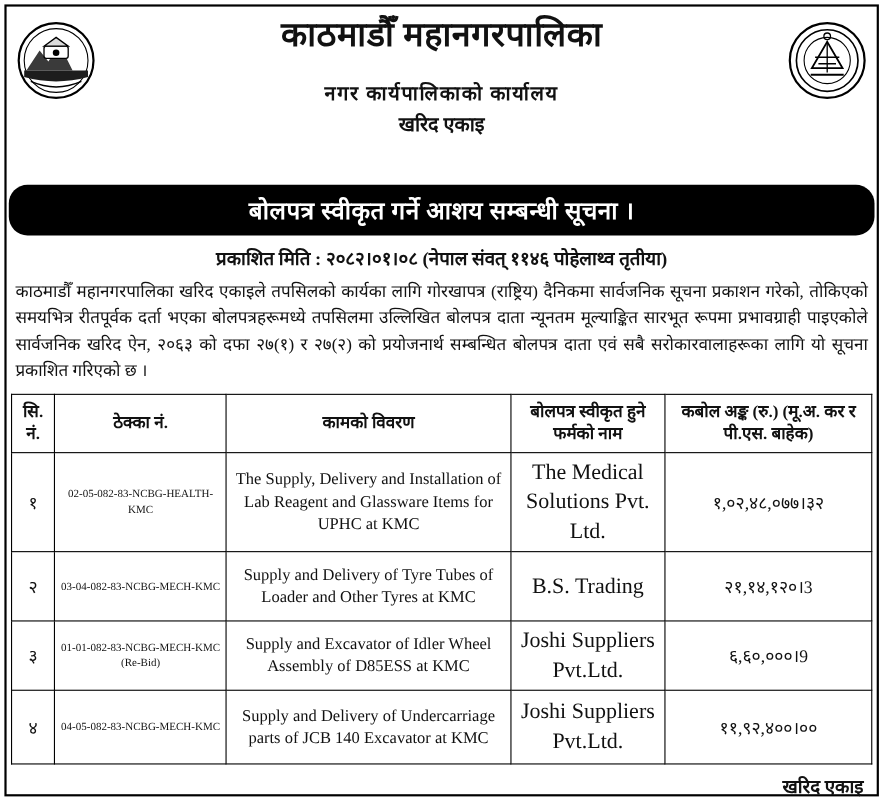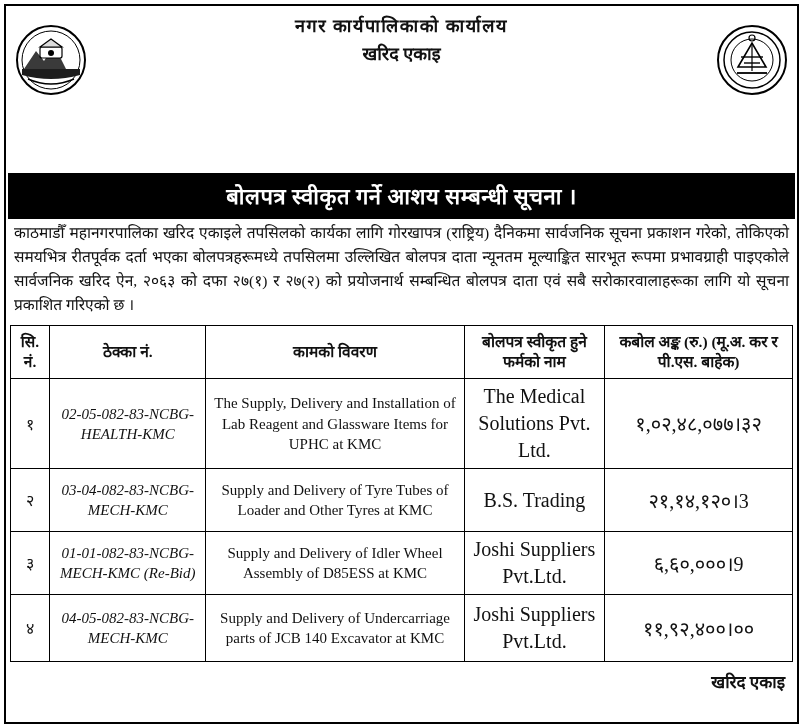--- a/index.html
+++ b/index.html
@@ -63,21 +63,21 @@
   .title-sub {
     font-size: 29px;
     font-weight: bold;
     line-height: 1.1;
     margin-top: -2px;
   }
   .title-office {
     font-size: 18px;
     font-weight: bold;
     letter-spacing: 1.5px;
-    margin-top: 5px;
+    margin-top: 22px;
   }
   .title-unit {
     font-size: 18px;
     font-weight: bold;
     margin-top: 4px;
   }
   .title-address {
     font-size: 16px;
     font-weight: bold;
     margin-top: 4px;
@@ -85,20 +85,21 @@
 
   
   .notice-bar {
     background: #000;
     color: #fff;
     text-align: center;
     font-size: 22px;
     font-weight: bold;
     padding: 7px 0 9px 0;
     letter-spacing: 0.5px;
+    border-radius: 17px;
   }
 
   
   .pub-date {
     text-align: center;
     font-size: 17px;
     font-weight: bold;
     padding: 9px 0 6px 0;
   }
 
@@ -149,24 +150,24 @@
     line-height: 1.3;
     padding: 6px 4px;
   }
   .col-sn    { width: 5%; }
   .col-cn    { width: 20%; }
   .col-desc  { width: 33%; }
   .col-name  { width: 18%; }
   .col-amt   { width: 24%; }
 
   td.sn { font-size: 16px; }
-  td.cn { font-size: 15px; line-height: 1.35; font-style: italic; }
+  td.cn { font-size: 10px; line-height: 1.35; }
   td.desc { font-size: 15px; line-height: 1.35; }
   td.name { font-size: 20px; line-height: 1.35; }
-  td.amt  { font-size: 20px; }
+  td.amt  { font-size: 16px; }
 
   .row-h1 td { height: 58px; }
   .row-h2 td { height: 54px; }
 
   
   .footer {
     text-align: right;
     font-size: 17px;
     font-weight: bold;
     padding: 8px 10px 0 0;
@@ -201,26 +202,28 @@
           <circle cx="37" cy="37" r="21" fill="#ffffff" stroke="#000" stroke-width="1"></circle>
           <path d="M23 44 L37 20 L51 44 Z" fill="none" stroke="#000" stroke-width="1.6"></path>
           <path d="M26 34 L48 34" stroke="#000" stroke-width="1.4"></path>
           <path d="M29 40 L45 40" stroke="#000" stroke-width="1.4"></path>
           <path d="M37 20 L37 48" stroke="#000" stroke-width="1.2"></path>
           <path d="M22 50 L52 50" stroke="#000" stroke-width="1.8"></path>
           <circle cx="37" cy="15" r="3" fill="none" stroke="#000" stroke-width="1.2"></circle>
         </svg>
       </div>
 
+      <div class="title-main">काठमाडौँ महानगरपालिका</div>
       <div class="title-office">नगर कार्यपालिकाको कार्यालय</div>
       <div class="title-unit">खरिद एकाइ</div>
     </div>
 
     <div class="notice-bar">बोलपत्र स्वीकृत गर्ने आशय सम्बन्धी सूचना ।</div>
 
+    <div class="pub-date">प्रकाशित मिति : २०८२।०१।०८ (नेपाल संवत् ११४६ पोहेलाथ्व तृतीया)</div>
 
     <div class="body-para">काठमाडौँ महानगरपालिका खरिद एकाइले तपसिलको कार्यका लागि गोरखापत्र (राष्ट्रिय) दैनिकमा सार्वजनिक सूचना प्रकाशन गरेको, तोकिएको समयभित्र रीतपूर्वक दर्ता भएका बोलपत्रहरूमध्ये तपसिलमा उल्लिखित बोलपत्र दाता न्यूनतम मूल्याङ्कित सारभूत रूपमा प्रभावग्राही पाइएकोले सार्वजनिक खरिद ऐन, २०६३ को दफा २७(१) र २७(२) को प्रयोजनार्थ सम्बन्धित बोलपत्र दाता एवं सबै सरोकारवालाहरूका लागि यो सूचना प्रकाशित गरिएको छ ।</div>
 
     <div class="tbl-wrap">
       <table>
         <colgroup>
           <col class="col-sn">
           <col class="col-cn">
           <col class="col-desc">
           <col class="col-name">
@@ -246,21 +249,21 @@
           <tr class="row-h2">
             <td class="sn">२</td>
             <td class="cn">03-04-082-83-NCBG-MECH-KMC</td>
             <td class="desc">Supply and Delivery of Tyre Tubes of Loader and Other Tyres at KMC</td>
             <td class="name">B.S. Trading</td>
             <td class="amt">२१,१४,१२०।3</td>
           </tr>
           <tr class="row-h2">
             <td class="sn">३</td>
             <td class="cn">01-01-082-83-NCBG-MECH-KMC (Re-Bid)</td>
-            <td class="desc">Supply and Delivery of Idler Wheel Assembly of D85ESS at KMC</td>
+            <td class="desc">Supply and Excavator of Idler Wheel Assembly of D85ESS at KMC</td>
             <td class="name">Joshi Suppliers Pvt.Ltd.</td>
             <td class="amt">६,६०,०००।9</td>
           </tr>
           <tr class="row-h1">
             <td class="sn">४</td>
             <td class="cn">04-05-082-83-NCBG-MECH-KMC</td>
             <td class="desc">Supply and Delivery of Undercarriage parts of JCB 140 Excavator at KMC</td>
             <td class="name">Joshi Suppliers Pvt.Ltd.</td>
             <td class="amt">११,९२,४००।००</td>
           </tr>

